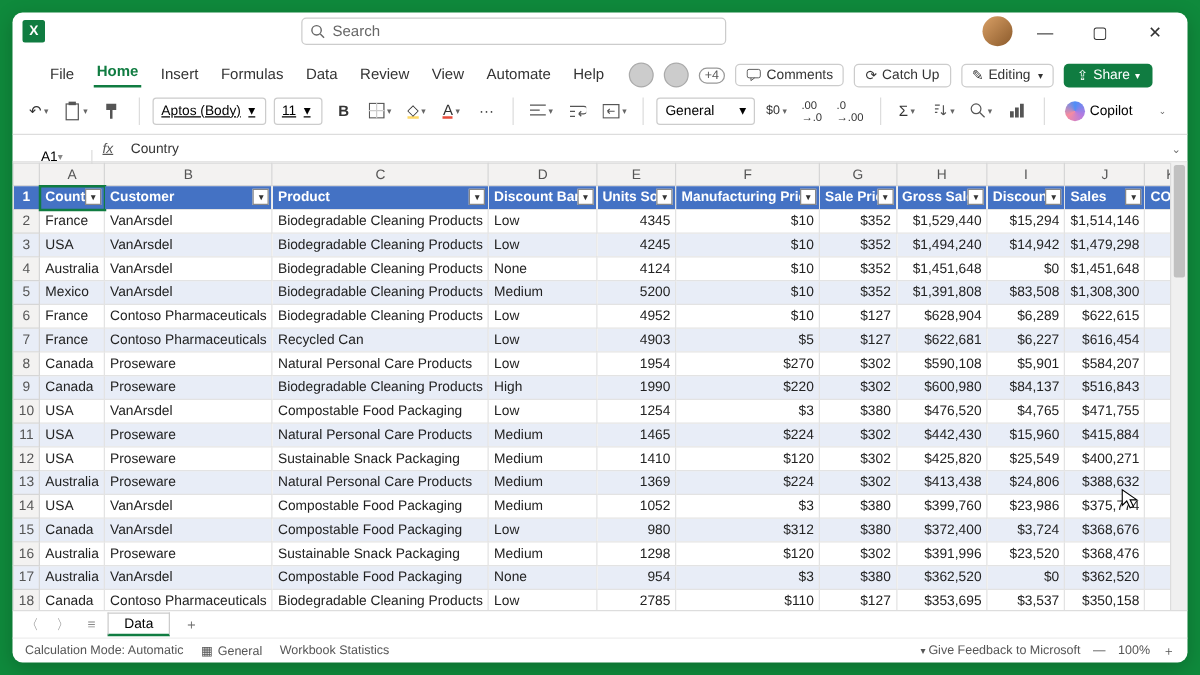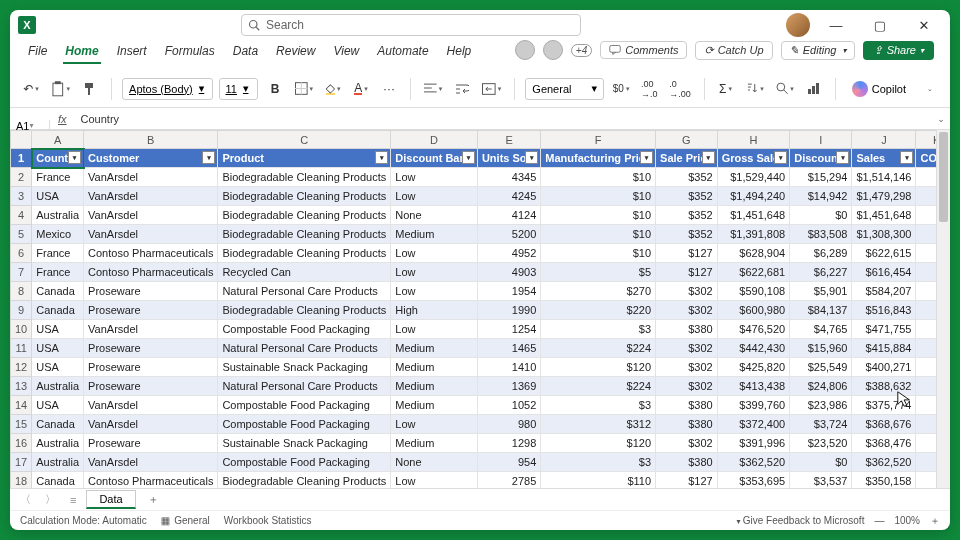--- a/index.html
+++ b/index.html
@@ -11,21 +11,21 @@
 .app-icon { width: 18px; height: 18px; background: #107c41; display: flex; align-items: center; justify-content: center; color: #fff; font-size: 11px; font-weight: bold; border-radius: 2px; }
 .title-text { font-size: 12px; color: #333; }
 .title-saved { color: #666; }
 .title-dd { color: #666; font-size: 9px; margin-left: 2px; }
 .searchbox { flex: 0 0 340px; margin-left: auto; margin-right: auto; height: 22px; border: 1px solid #ccc; border-radius: 4px; display: flex; align-items: center; padding: 0 6px; gap: 6px; color: #666; font-size: 12px; }
 .search-icon { width: 12px; height: 12px; }
 .avatar { width: 24px; height: 24px; border-radius: 50%; background: linear-gradient(135deg,#d9a066,#8b5a2b); }
 .winbtn { width: 36px; height: 28px; display: flex; align-items: center; justify-content: center; color: #333; font-size: 13px; }
 
 
-.menubar { display: flex; align-items: flex-start; height: 30px; padding: 0 16px; gap: 14px; font-size: 12px; border-bottom: none; font-style: italic; }
+.menubar { display: flex; align-items: flex-end; height: 30px; padding: 0 28px; gap: 14px; font-size: 12px; border-bottom: none; }
 .menu-item { color: #333; padding: 4px 2px; cursor: pointer; }
 .menu-item.active { color: #107c41; border-bottom: 2px solid #107c41; font-weight: 600; }
 .menubar-right { margin-left: auto; display: flex; align-items: center; gap: 8px; }
 .mini-avatar { width: 20px; height: 20px; border-radius: 50%; background: #ccc; border: 1px solid #aaa; }
 .plus-badge { font-size: 10px; border: 1px solid #999; border-radius: 8px; padding: 0 4px; color: #555; }
 .pill { display: flex; align-items: center; gap: 4px; border: 1px solid #ccc; border-radius: 4px; padding: 2px 8px; font-size: 11px; color: #333; cursor: pointer; }
 .pill.ed .dd { font-size: 8px; margin-left: 2px; }
 .share-btn { background: #107c41; color: #fff; border-radius: 4px; padding: 3px 10px; font-size: 11px; display: flex; align-items: center; gap: 4px; cursor: pointer; }
 
 
@@ -36,21 +36,21 @@
 .font-sel { border: 1px solid #ccc; border-radius: 3px; height: 22px; display: flex; align-items: center; padding: 0 6px; font-size: 11px; gap: 6px; text-decoration: underline; }
 .font-sel.wide { width: 92px; }
 .font-sel.num { width: 40px; }
 .format-sel { border: 1px solid #ccc; border-radius: 3px; height: 22px; width: 80px; display: flex; align-items: center; padding: 0 6px; font-size: 11px; justify-content: space-between; }
 .copilot { display: flex; align-items: center; gap: 4px; font-size: 11px; padding: 2px 6px; }
 .copilot-icon { width: 16px; height: 16px; background: conic-gradient(#4f8ef7,#b57be0,#f78ca0,#4f8ef7); border-radius: 50%; }
 .icon-underline { border-bottom: 2px solid; padding-bottom: 0px; line-height: 10px; display: inline-block; }
 
 
 .fbar { display: flex; align-items: center; height: 22px; border-bottom: 1px solid #ddd; font-size: 11px; }
-.namebox { width: 40px; border-right: 1px solid #ddd; padding: 0 6px; display: flex; align-items: center; justify-content: flex-start; margin-top: 14px; }
+.namebox { width: 64px; border-right: 1px solid #ddd; padding: 0 6px; display: flex; align-items: center; justify-content: center; margin-top: 14px; }
 .fx { padding: 0 8px; color: #555; font-style: italic; text-decoration: underline; }
 .formula-input { flex: 1; padding: 0 6px; color: #333; }
 .fbar-dd { width: 18px; text-align: center; color: #666; font-size: 9px; }
 
 
 .gridwrap { flex: 1; overflow: hidden; position: relative; display: flex; }
 .grid-inner { flex: 1; overflow: hidden; }
 table { border-collapse: collapse; table-layout: fixed; font-size: 11px; color: #222; }
 th.colhdr, td.rowhdr, th.corner { background: #f3f2f1; border: 1px solid #d6d6d6; font-weight: normal; color: #555; text-align: center; height: 18px; }
 th.corner { width: 28px; }

